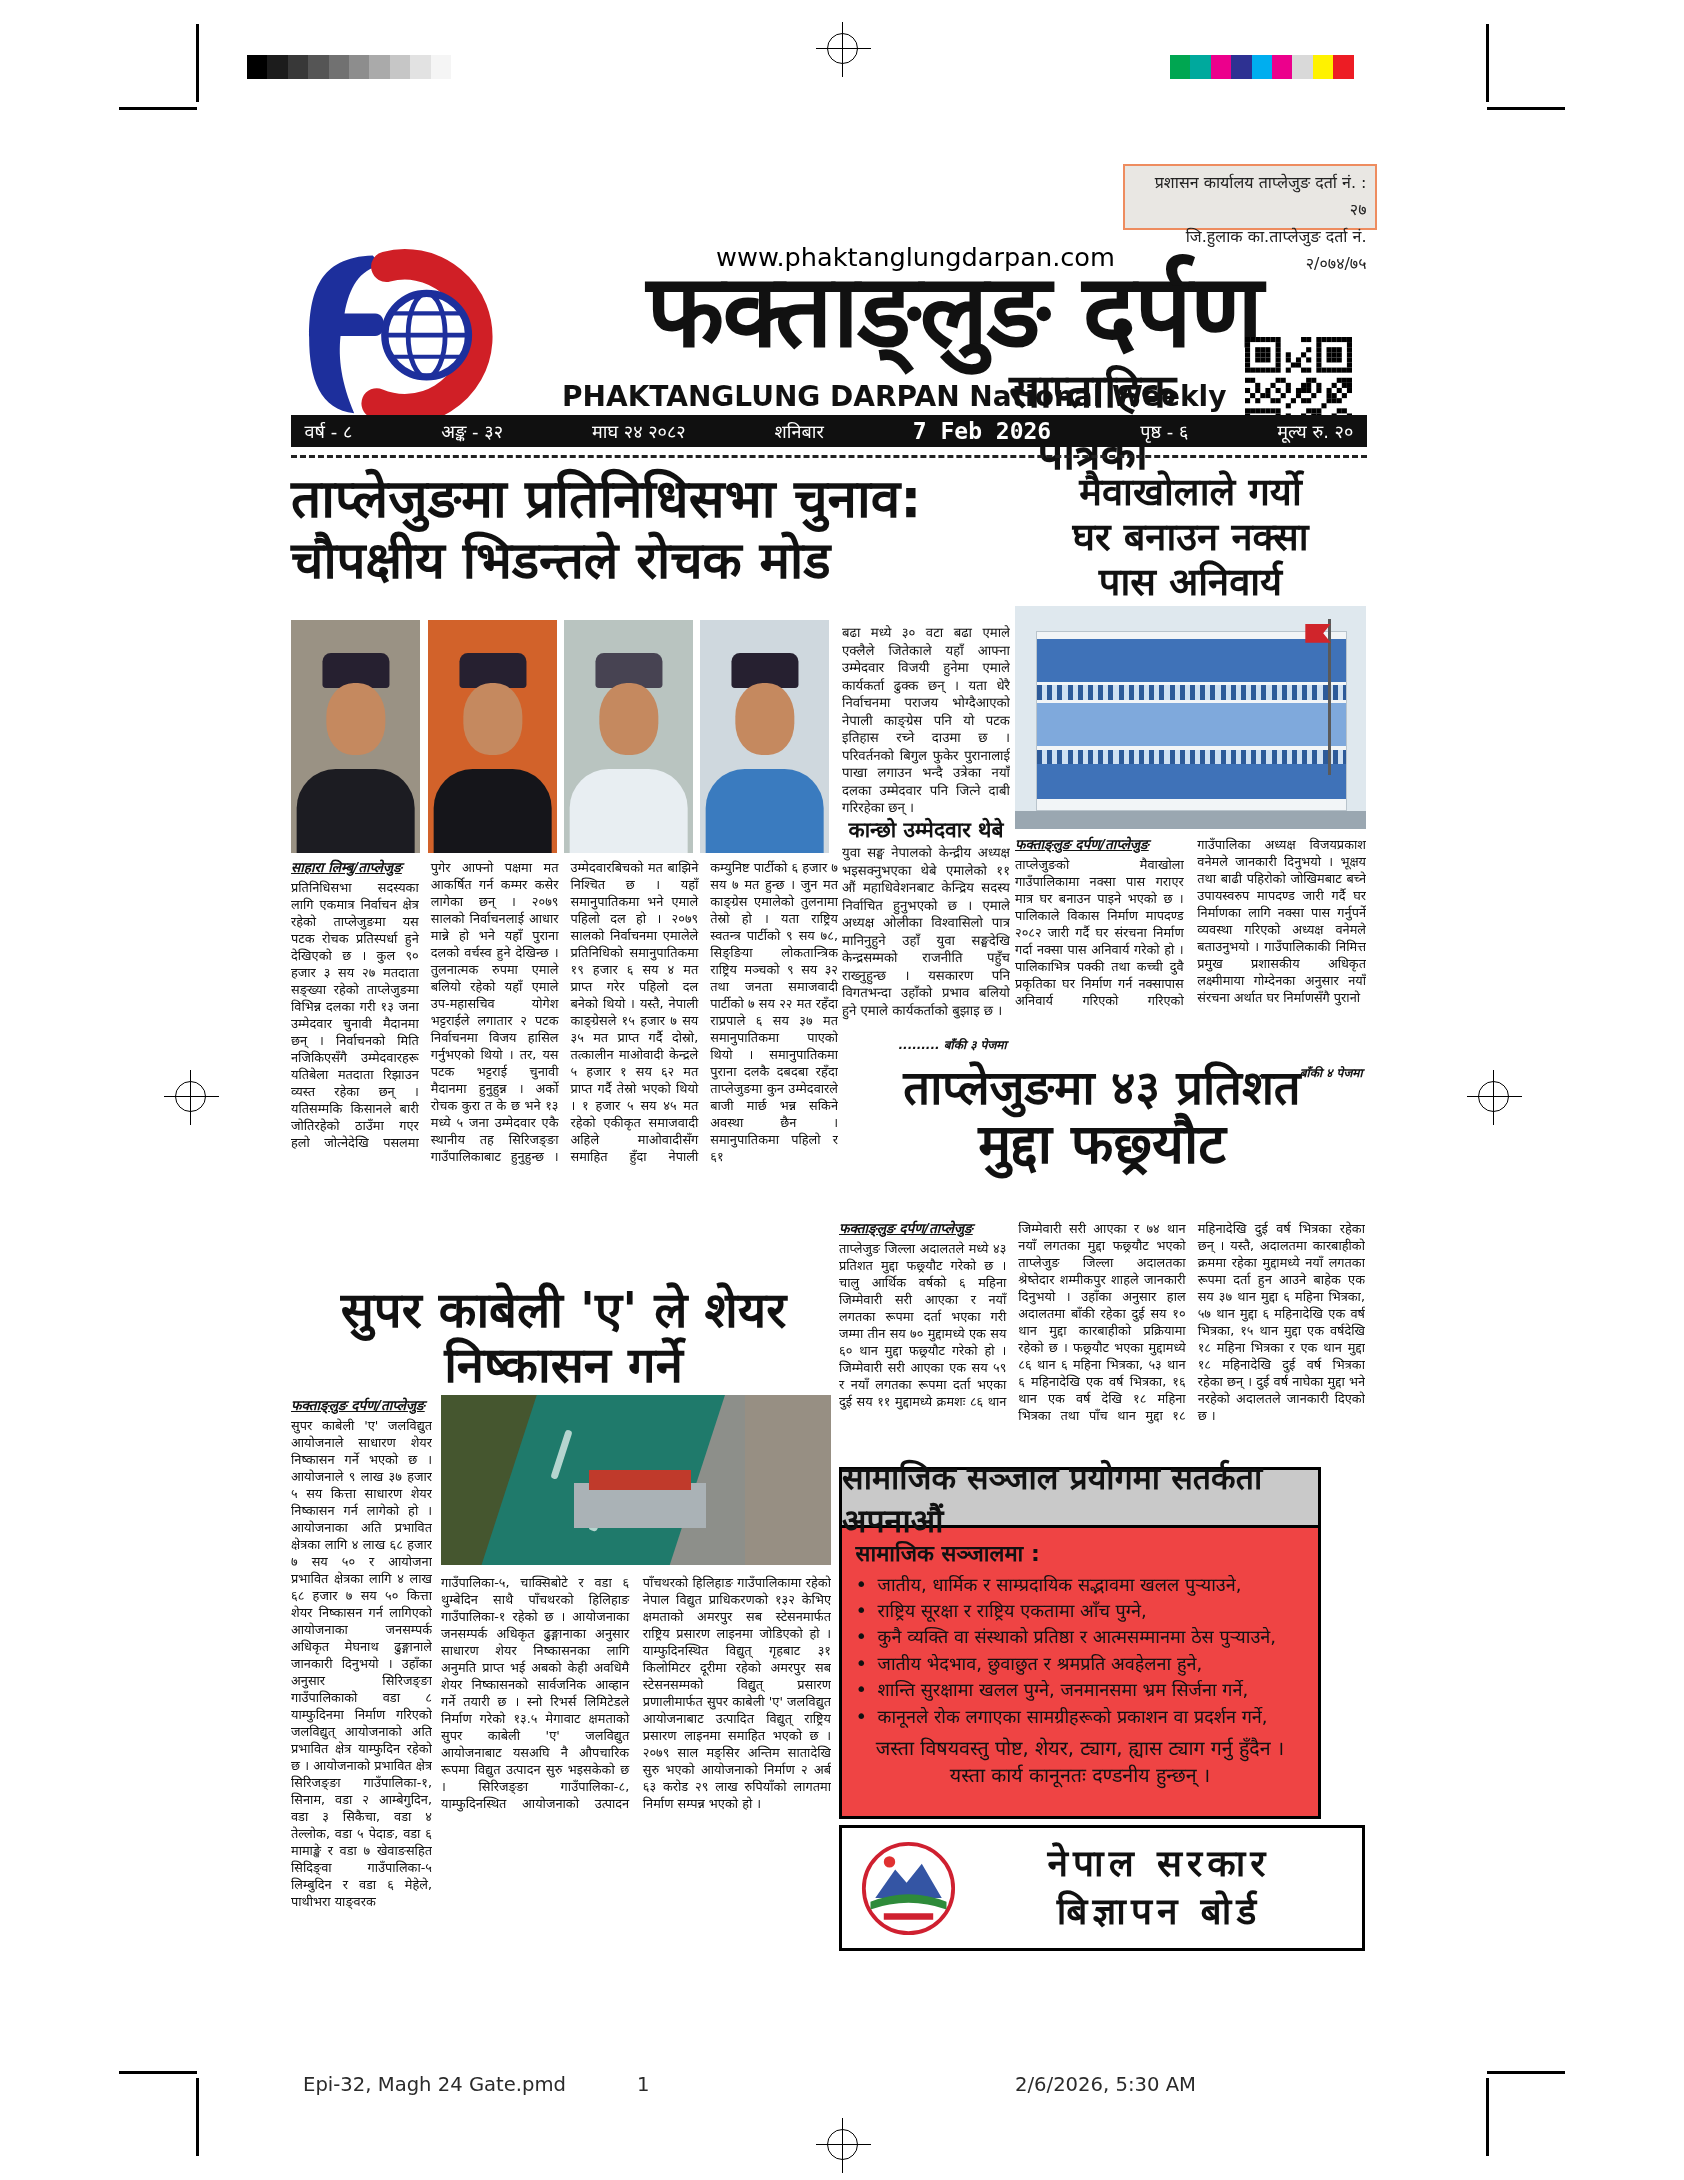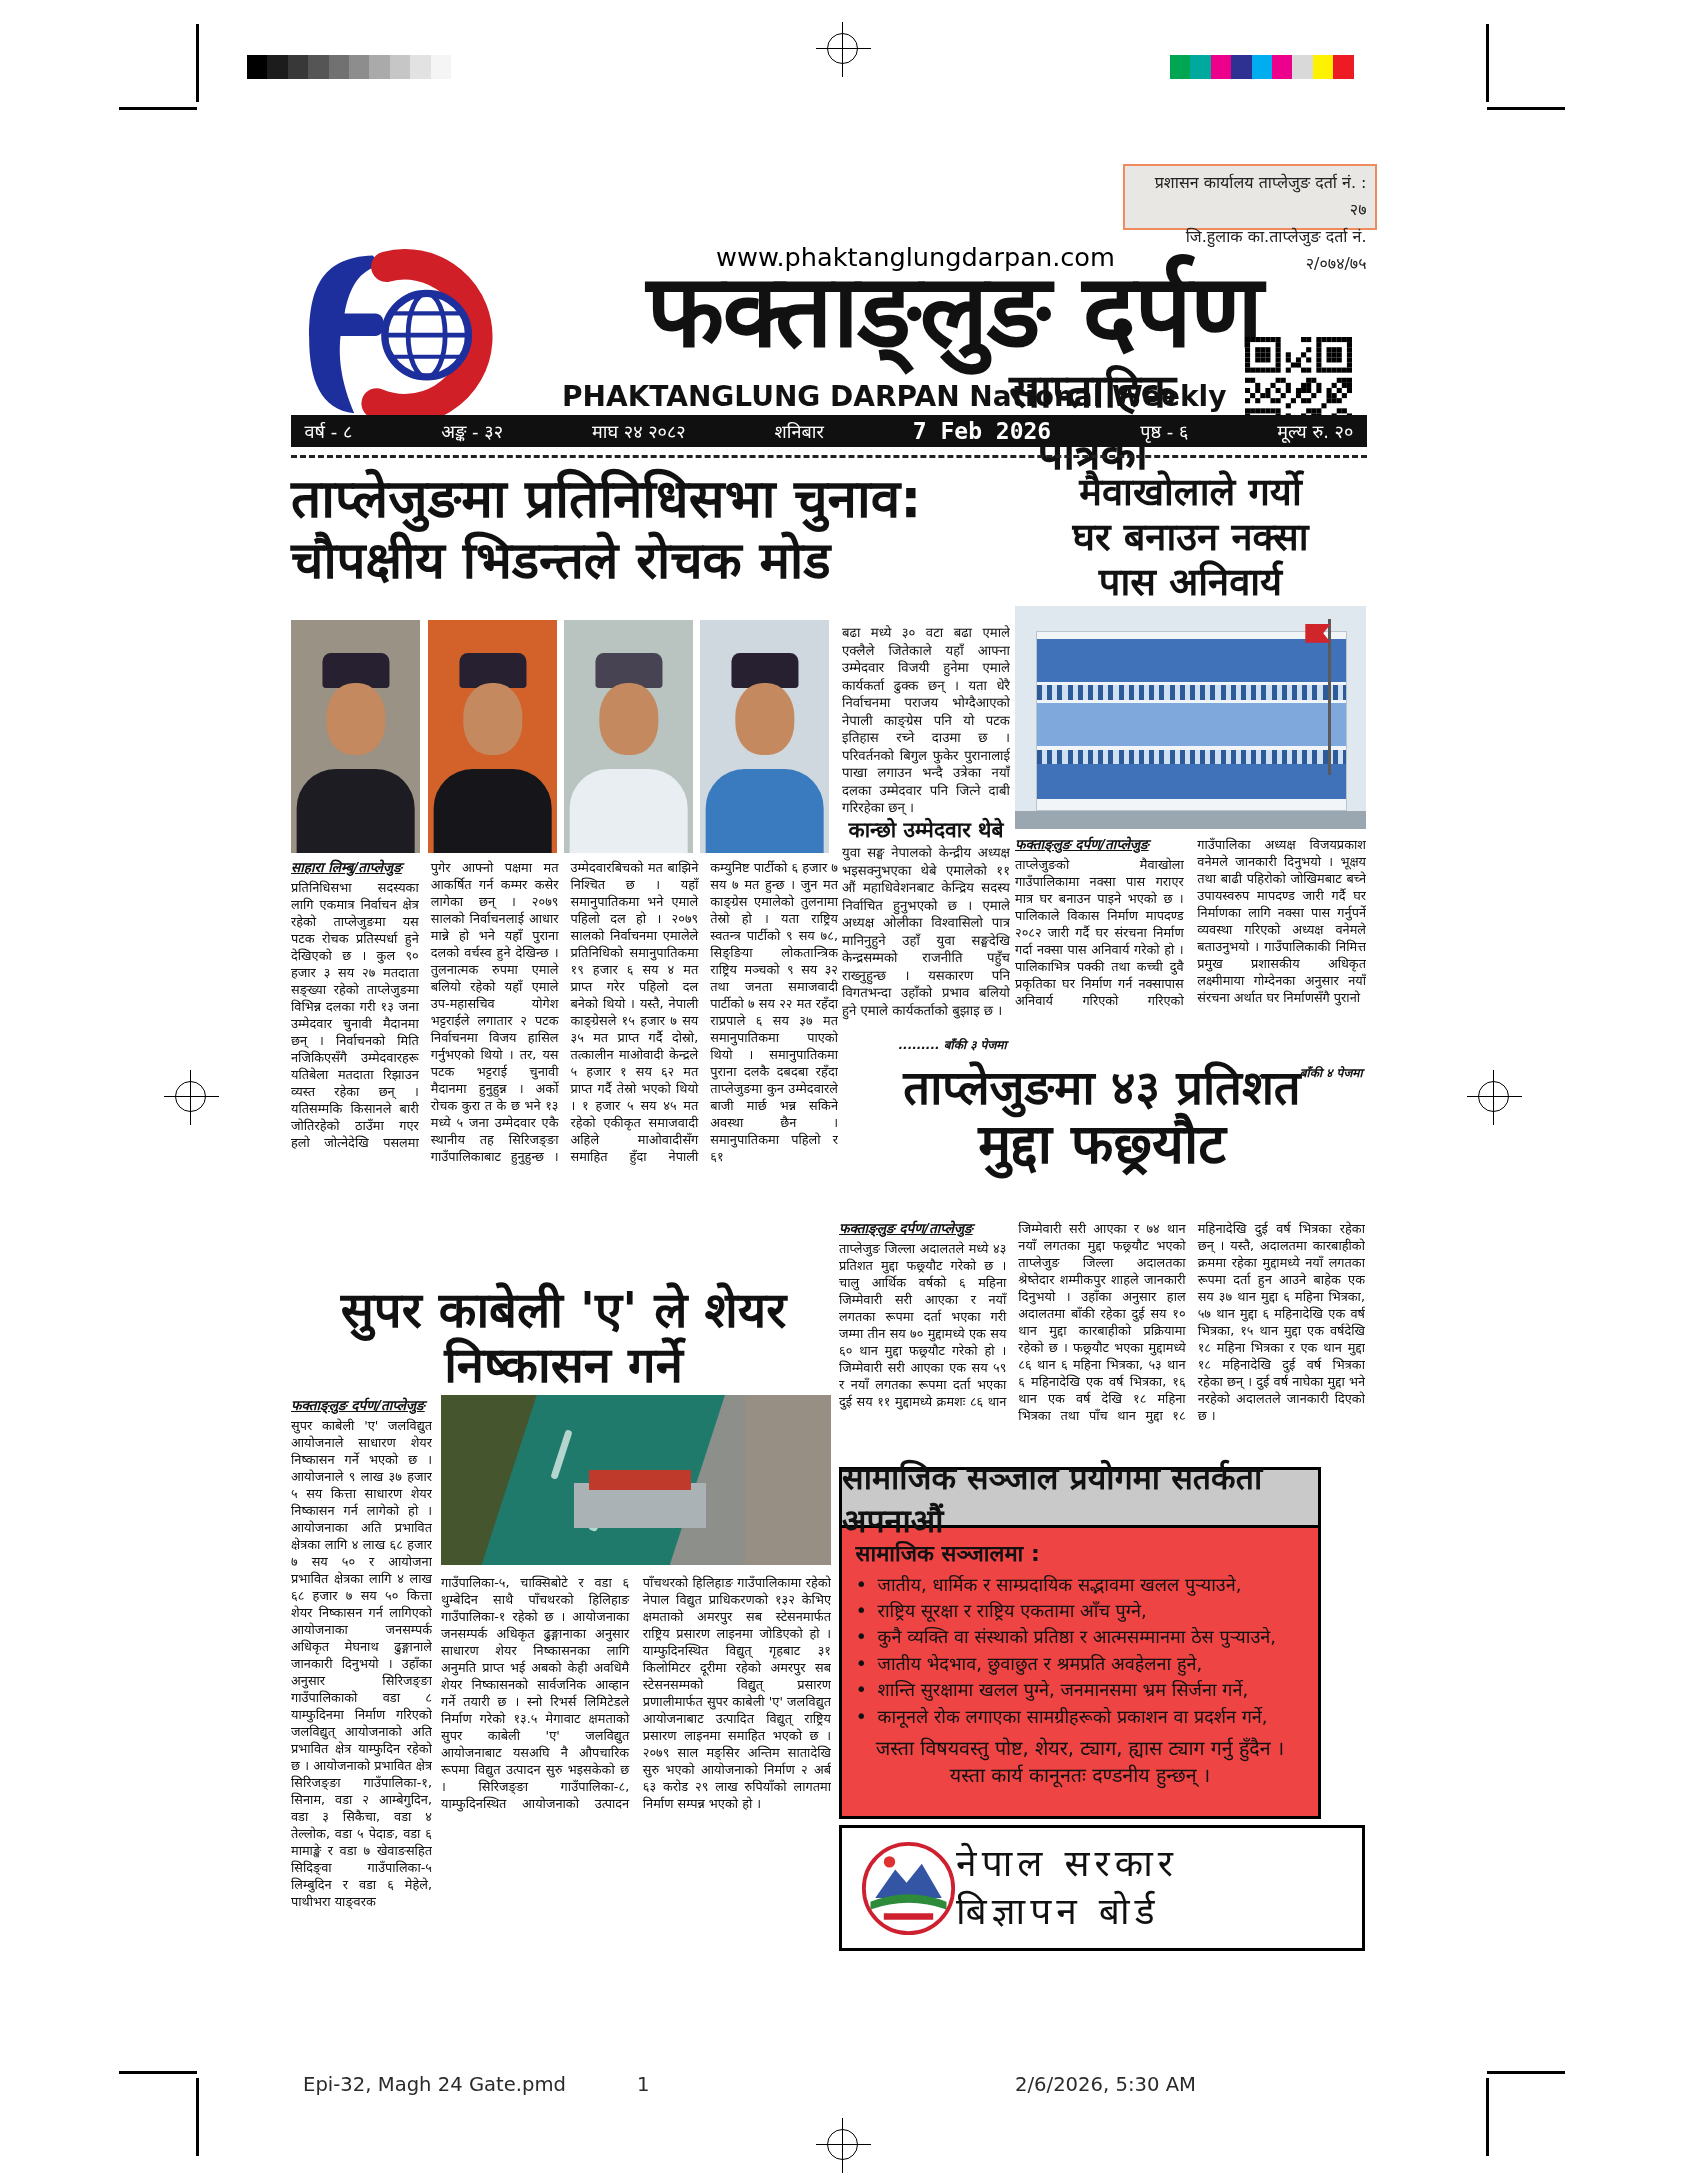--- a/index.html
+++ b/index.html
@@ -80,21 +80,21 @@
   .socialbox{left:839px;top:1467px;width:482px;height:352px;border:3.4px solid #000;box-sizing:border-box;background:#ef4444;}
   .socialbox .band{height:55px;background:#c9c9c9;border-bottom:3.4px solid #000;display:flex;align-items:center;justify-content:center;
                    font-weight:800;font-size:32px;}
   .socialbox .inner{padding:8.5px 13.6px 5.1px 13.6px;}
   .socialbox .shead{font-weight:700;font-size:22px;margin-bottom:5.1px;}
   .brow{display:flex;font-size:18px;line-height:26.4px;}
   .bdot{width:22px;font-size:19.6px;}
   .snote{font-size:19.6px;line-height:27px;text-align:center;margin-top:5.1px;}
   .govtbox{left:839px;top:1825px;width:526px;height:126px;border:3.4px solid #000;box-sizing:border-box;display:flex;align-items:center;}
   .emblem{width:95px;height:95px;margin-left:19px;flex:0 0 auto;}
-  .govtxt{flex:1;text-align:left;font-weight:400;font-size:37px;line-height:48px;letter-spacing:5.1px;}
+  .govtxt{flex:1;text-align:center;font-weight:700;font-size:37px;line-height:48px;letter-spacing:5.1px;}
 
   .footer{position:absolute;top:2073px;left:0;width:1685px;font-size:19.6px;color:#2a2a2a;}
   .footer .f1{position:absolute;left:303px;}
   .footer .f2{position:absolute;left:637px;}
   .footer .f3{position:absolute;left:1015px;}
 </style>
 </head>
 <body>
 
 <div class="page">

